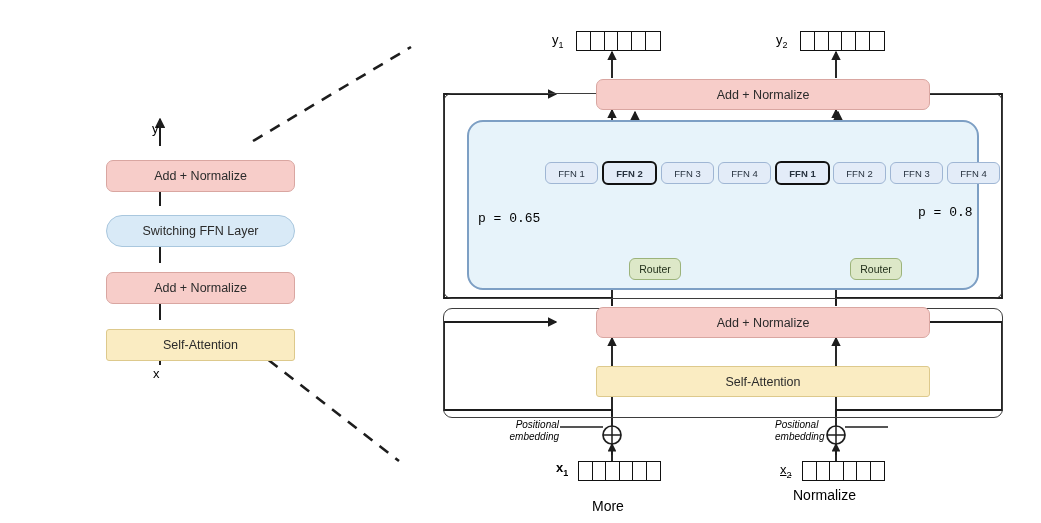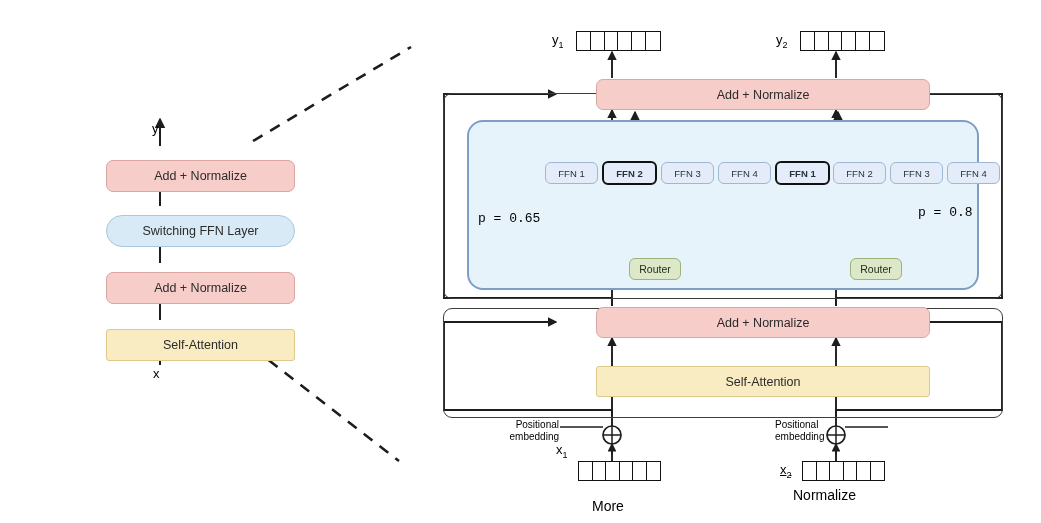--- a/index.html
+++ b/index.html
@@ -110,20 +110,21 @@
     font-size: 13px;
     font-family: Liberation Mono, monospace;
   }
   .lbl-word {
     font-size: 14px;
   }
   .lbl-pos {
     font-size: 10px;
     line-height: 11.5px;
     text-align: right;
+    font-style: italic;
   }
   
   .vec {
     position: absolute;
     display: flex;
     box-sizing: border-box;
     border: 1.7px solid #111111;
     background: #ffffff;
   }
   .vec .cell {
@@ -335,21 +336,21 @@
 
   <div class="lbl lbl-pos" style="left:495px; top:419px; width:64px;">
     <div>Positional</div>
     <div>embedding</div>
   </div>
   <div class="lbl lbl-pos" style="left:775px; top:419px; width:64px; text-align:left;">
     <div>Positional</div>
     <div>embedding</div>
   </div>
 
-  <div class="lbl lbl-var" style="left:556px; top:442px;">
+  <div class="lbl lbl-var" style="left:556px; top:460px;font-weight:bold;">
     <span>x</span><sub>1</sub>
   </div>
   <div class="vec" style="left:578px; top:461px; width:83px; height:20px;">
     <div class="cell" style="width:16.67%"></div>
       <div class="cell" style="width:16.67%"></div>
     <div class="cell" style="width:16.67%"></div>
       <div class="cell" style="width:16.67%"></div>
     <div class="cell" style="width:16.67%"></div>
       <div class="cell" style="width:16.65%"></div>
   </div>

